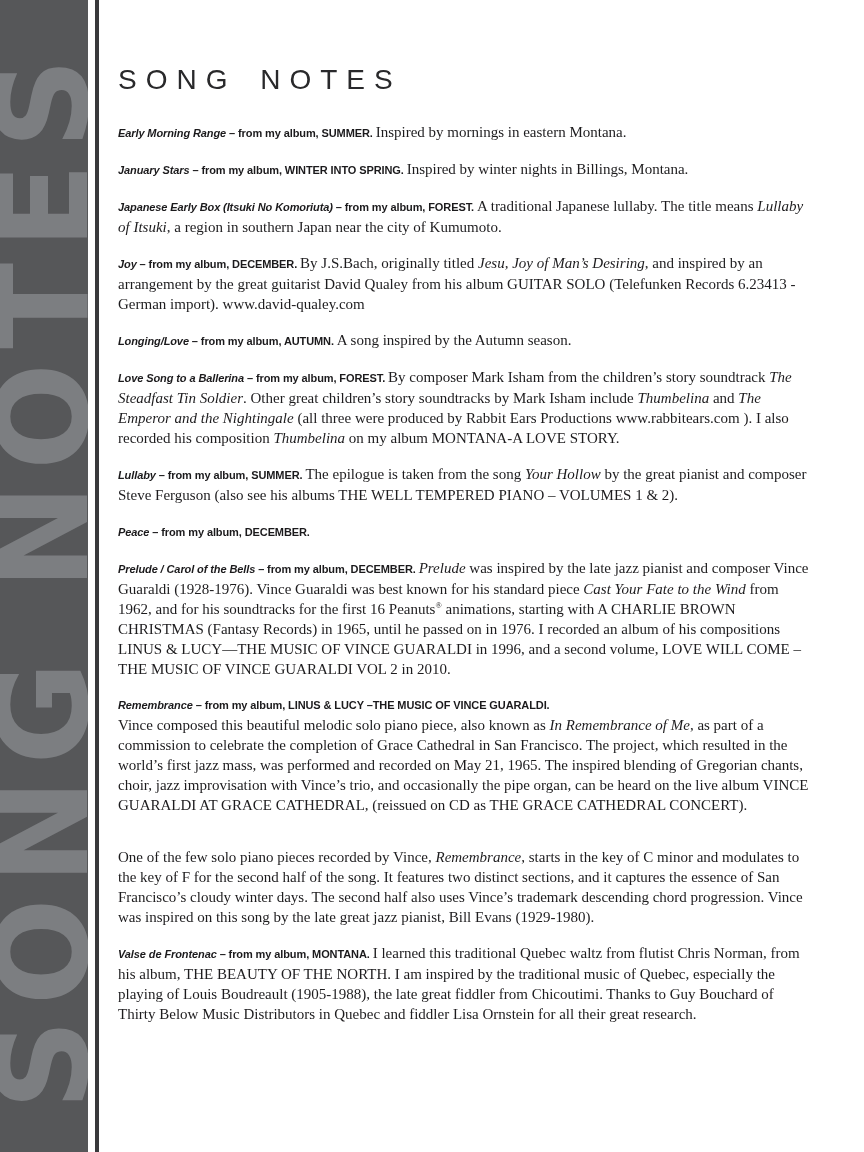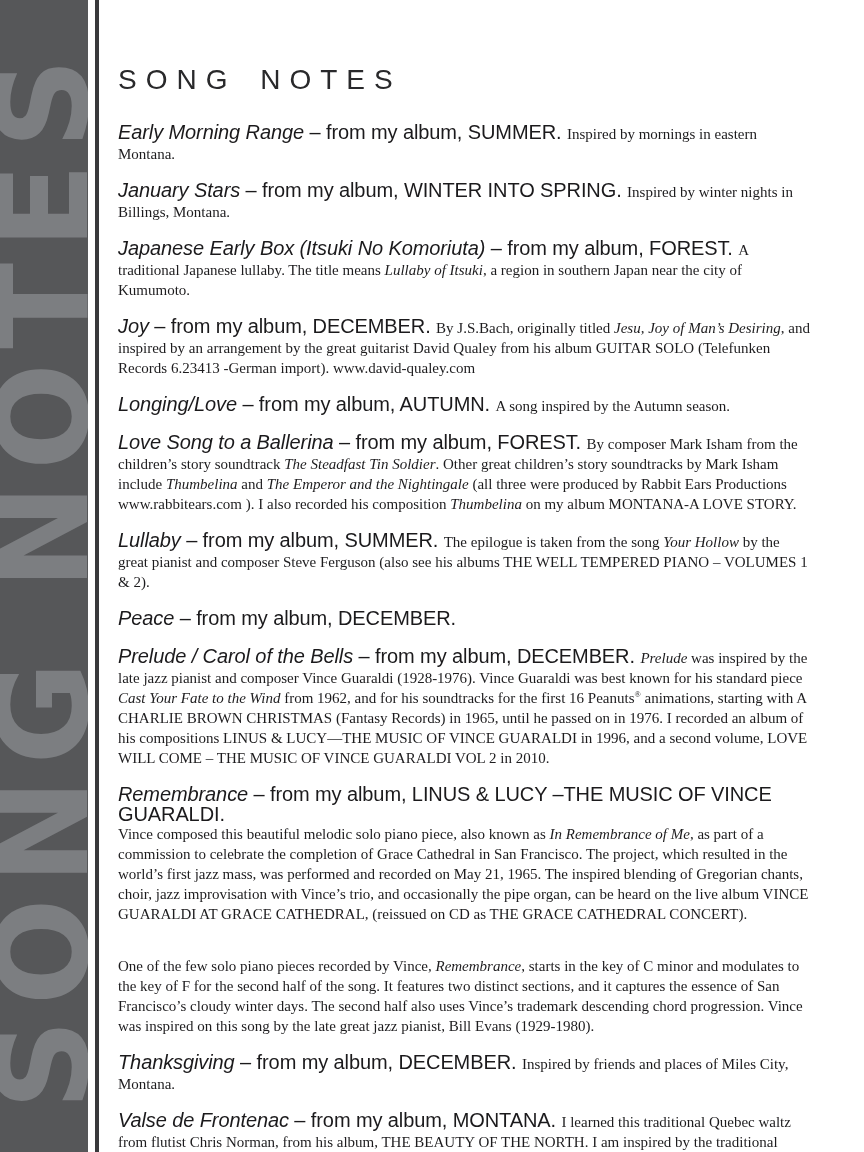--- a/index.html
+++ b/index.html
@@ -47,22 +47,22 @@
   }
   .entry{
     margin:0 0 16px 0;
     font-size:15px;
     line-height:20px;
     color:var(--ink,#1d1c1e);
   }
   .entry.plain{margin-top:32px;}
   .head{
     font-family:"Liberation Sans",sans-serif;
-    font-weight:normal;
-    font-size:20px;
+    font-weight:bold;
+    font-size:11px;
     letter-spacing:-0.1px;
     color:var(--heading_ink,#1b1a1c);
   }
   .head.own-line{display:block;}
   .stitle{font-style:italic;}
   .it{font-style:italic;}
   sup{font-size:0.55em;vertical-align:super;line-height:0;}
 </style>
 </head>
 <body>
@@ -82,18 +82,17 @@
         <p class="entry"><span class="head"><span class="stitle">January Stars</span><span> – from my album, WINTER INTO SPRING. </span></span><span><span>Inspired by winter nights in Billings, Montana.</span></span></p>
         <p class="entry"><span class="head"><span class="stitle">Japanese Early Box (Itsuki No Komoriuta)</span><span> – from my album, FOREST. </span></span><span><span>A traditional Japanese lullaby.  The title means </span><span class="it">Lullaby of Itsuki</span><span>, a region in southern Japan near the city of Kumumoto.</span></span></p>
         <p class="entry"><span class="head"><span class="stitle">Joy</span><span> – from my album, DECEMBER. </span></span><span><span>By J.S.Bach, originally titled </span><span class="it">Jesu, Joy of Man’s Desiring</span><span>, and inspired by an arrangement by the great guitarist David Qualey from his album GUITAR SOLO (Telefunken Records 6.23413 -German import). www.david-qualey.com</span></span></p>
         <p class="entry"><span class="head"><span class="stitle">Longing/Love</span><span> – from my album, AUTUMN. </span></span><span><span>A song inspired by the Autumn season.</span></span></p>
         <p class="entry"><span class="head"><span class="stitle">Love Song to a Ballerina</span><span> – from my album, FOREST. </span></span><span><span>By composer Mark Isham from the children’s story soundtrack </span><span class="it">The Steadfast Tin Soldier</span><span>. Other great children’s story soundtracks by Mark Isham include </span><span class="it">Thumbelina</span><span> and </span><span class="it">The Emperor and the Nightingale</span><span> (all three were produced by Rabbit Ears Productions www.rabbitears.com ). I also recorded his composition </span><span class="it">Thumbelina</span><span> on my album MONTANA-A LOVE STORY.</span></span></p>
         <p class="entry"><span class="head"><span class="stitle">Lullaby</span><span> – from my album, SUMMER. </span></span><span><span>The epilogue is taken from the song </span><span class="it">Your Hollow</span><span> by the great pianist and composer Steve Ferguson (also see his albums THE WELL TEMPERED PIANO – VOLUMES 1 &amp; 2).</span></span></p>
         <p class="entry"><span class="head"><span class="stitle">Peace</span><span> – from my album, DECEMBER. </span></span><span></span></p>
         <p class="entry"><span class="head"><span class="stitle">Prelude / Carol of the Bells</span><span> – from my album, DECEMBER. </span></span><span><span class="it">Prelude</span><span> was inspired by the late jazz pianist and composer Vince Guaraldi (1928-1976). Vince Guaraldi was best known for his standard piece </span><span class="it">Cast Your Fate to the Wind</span><span> from 1962, and for his soundtracks for the first 16 Peanuts</span><sup>®</sup><span> animations, starting with A CHARLIE BROWN CHRISTMAS (Fantasy Records) in 1965, until he passed on in 1976. I recorded an album of his compositions LINUS &amp; LUCY—THE MUSIC OF VINCE GUARALDI in 1996, and a second volume, LOVE WILL COME – THE MUSIC OF VINCE GUARALDI VOL 2 in 2010.</span></span></p>
         <p class="entry"><span class="head own-line"><span class="stitle">Remembrance</span><span> – from my album, LINUS &amp; LUCY –THE MUSIC OF VINCE GUARALDI.</span></span><span><span>Vince composed this beautiful melodic solo piano piece, also known as </span><span class="it">In Remembrance of Me</span><span>, as part of a commission to celebrate the completion of Grace Cathedral in San Francisco.  The project, which resulted in the world’s first jazz mass, was performed and recorded on May 21, 1965.  The inspired blending of Gregorian chants, choir, jazz improvisation with Vince’s trio, and occasionally the pipe organ, can be heard on the live album VINCE GUARALDI AT GRACE CATHEDRAL, (reissued on CD as THE GRACE CATHEDRAL CONCERT).</span></span></p>
         <p class="entry plain"><span><span>One of the few solo piano pieces recorded by Vince, </span><span class="it">Remembrance</span><span>, starts in the key of C minor and modulates to the key of F for the second half of the song.  It features two distinct sections, and it captures the essence of San Francisco’s cloudy winter days. The second half also uses Vince’s trademark descending chord progression. Vince was inspired on this song by the late great jazz pianist, Bill Evans (1929-1980).</span></span></p>
-        <p class="entry"><span class="head"><span class="stitle">Thanksgiving</span><span> – from my album, DECEMBER. </span></span><span><span>Inspired by friends and places of Miles City, Montana.</span></span></p>
         <p class="entry"><span class="head"><span class="stitle">Valse de Frontenac</span><span> – from my album, MONTANA. </span></span><span><span>I learned this traditional Quebec waltz from flutist Chris Norman, from his album, THE BEAUTY OF THE NORTH. I am inspired by the traditional music of Quebec, especially the playing of Louis Boudreault (1905-1988), the late great fiddler from Chicoutimi. Thanks to Guy Bouchard of Thirty Below Music Distributors in Quebec and fiddler Lisa Ornstein for all their great research.</span></span></p>
       </div>
   </div>
 
 </div>
 
 </body></html>

